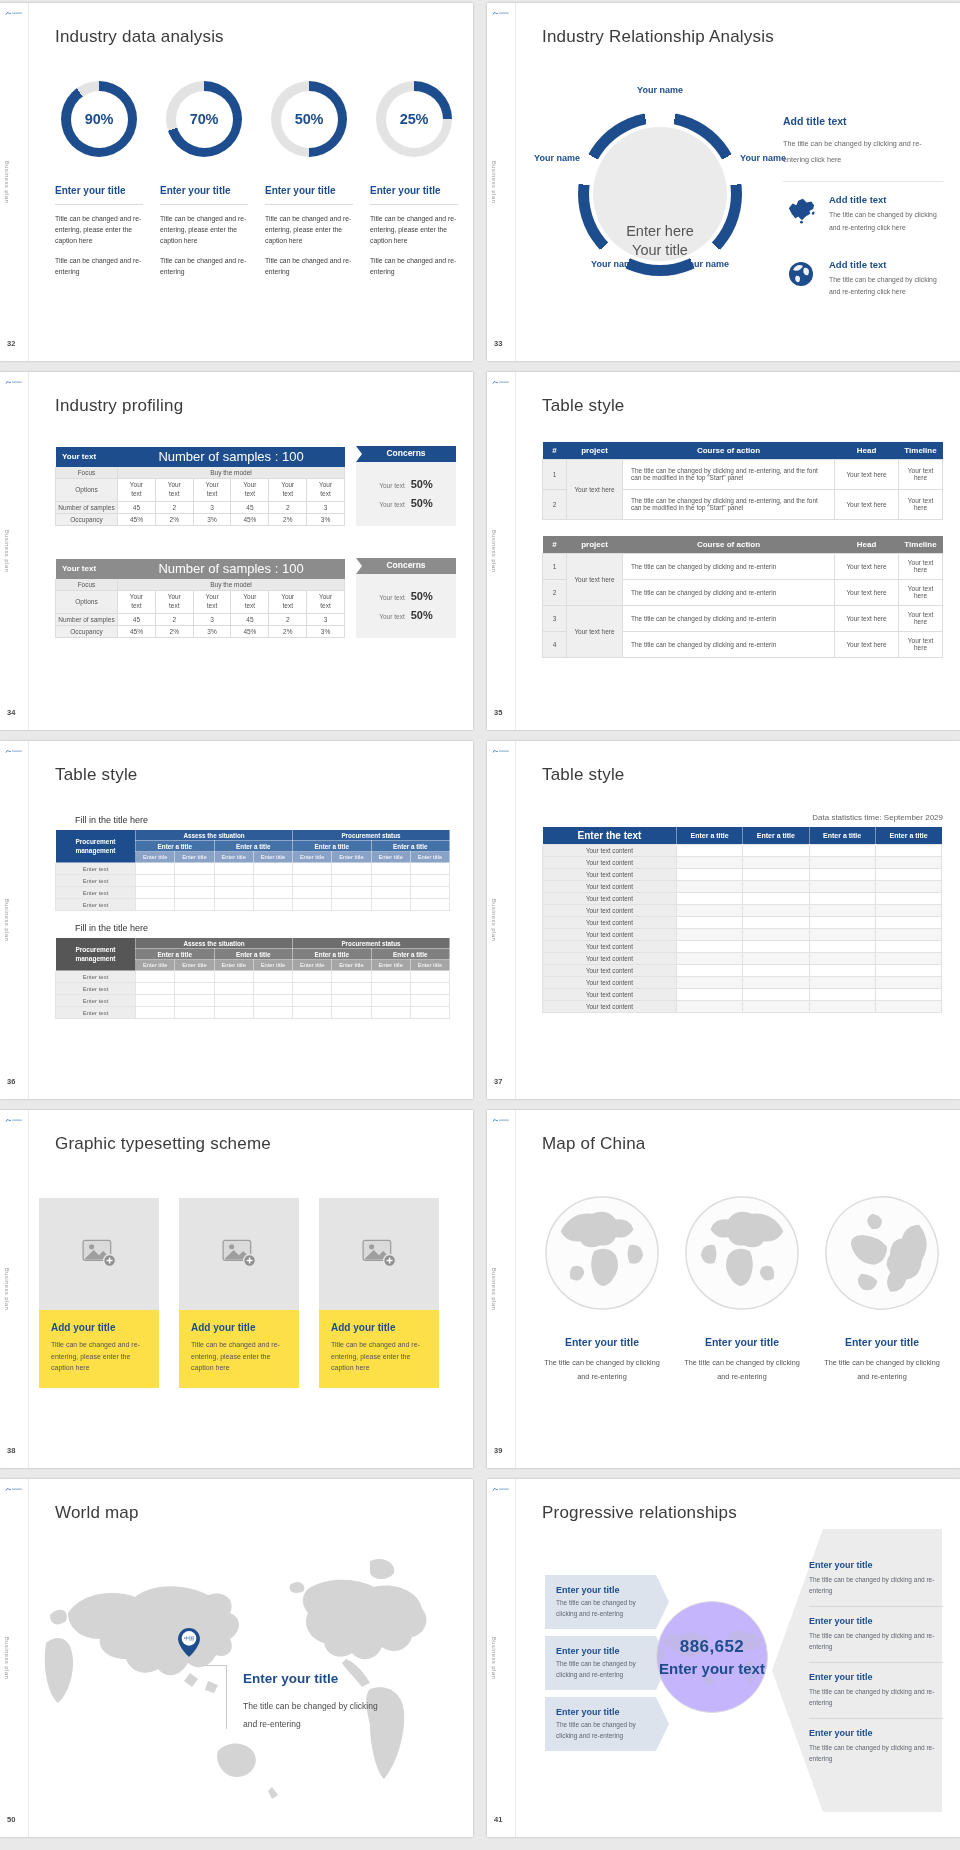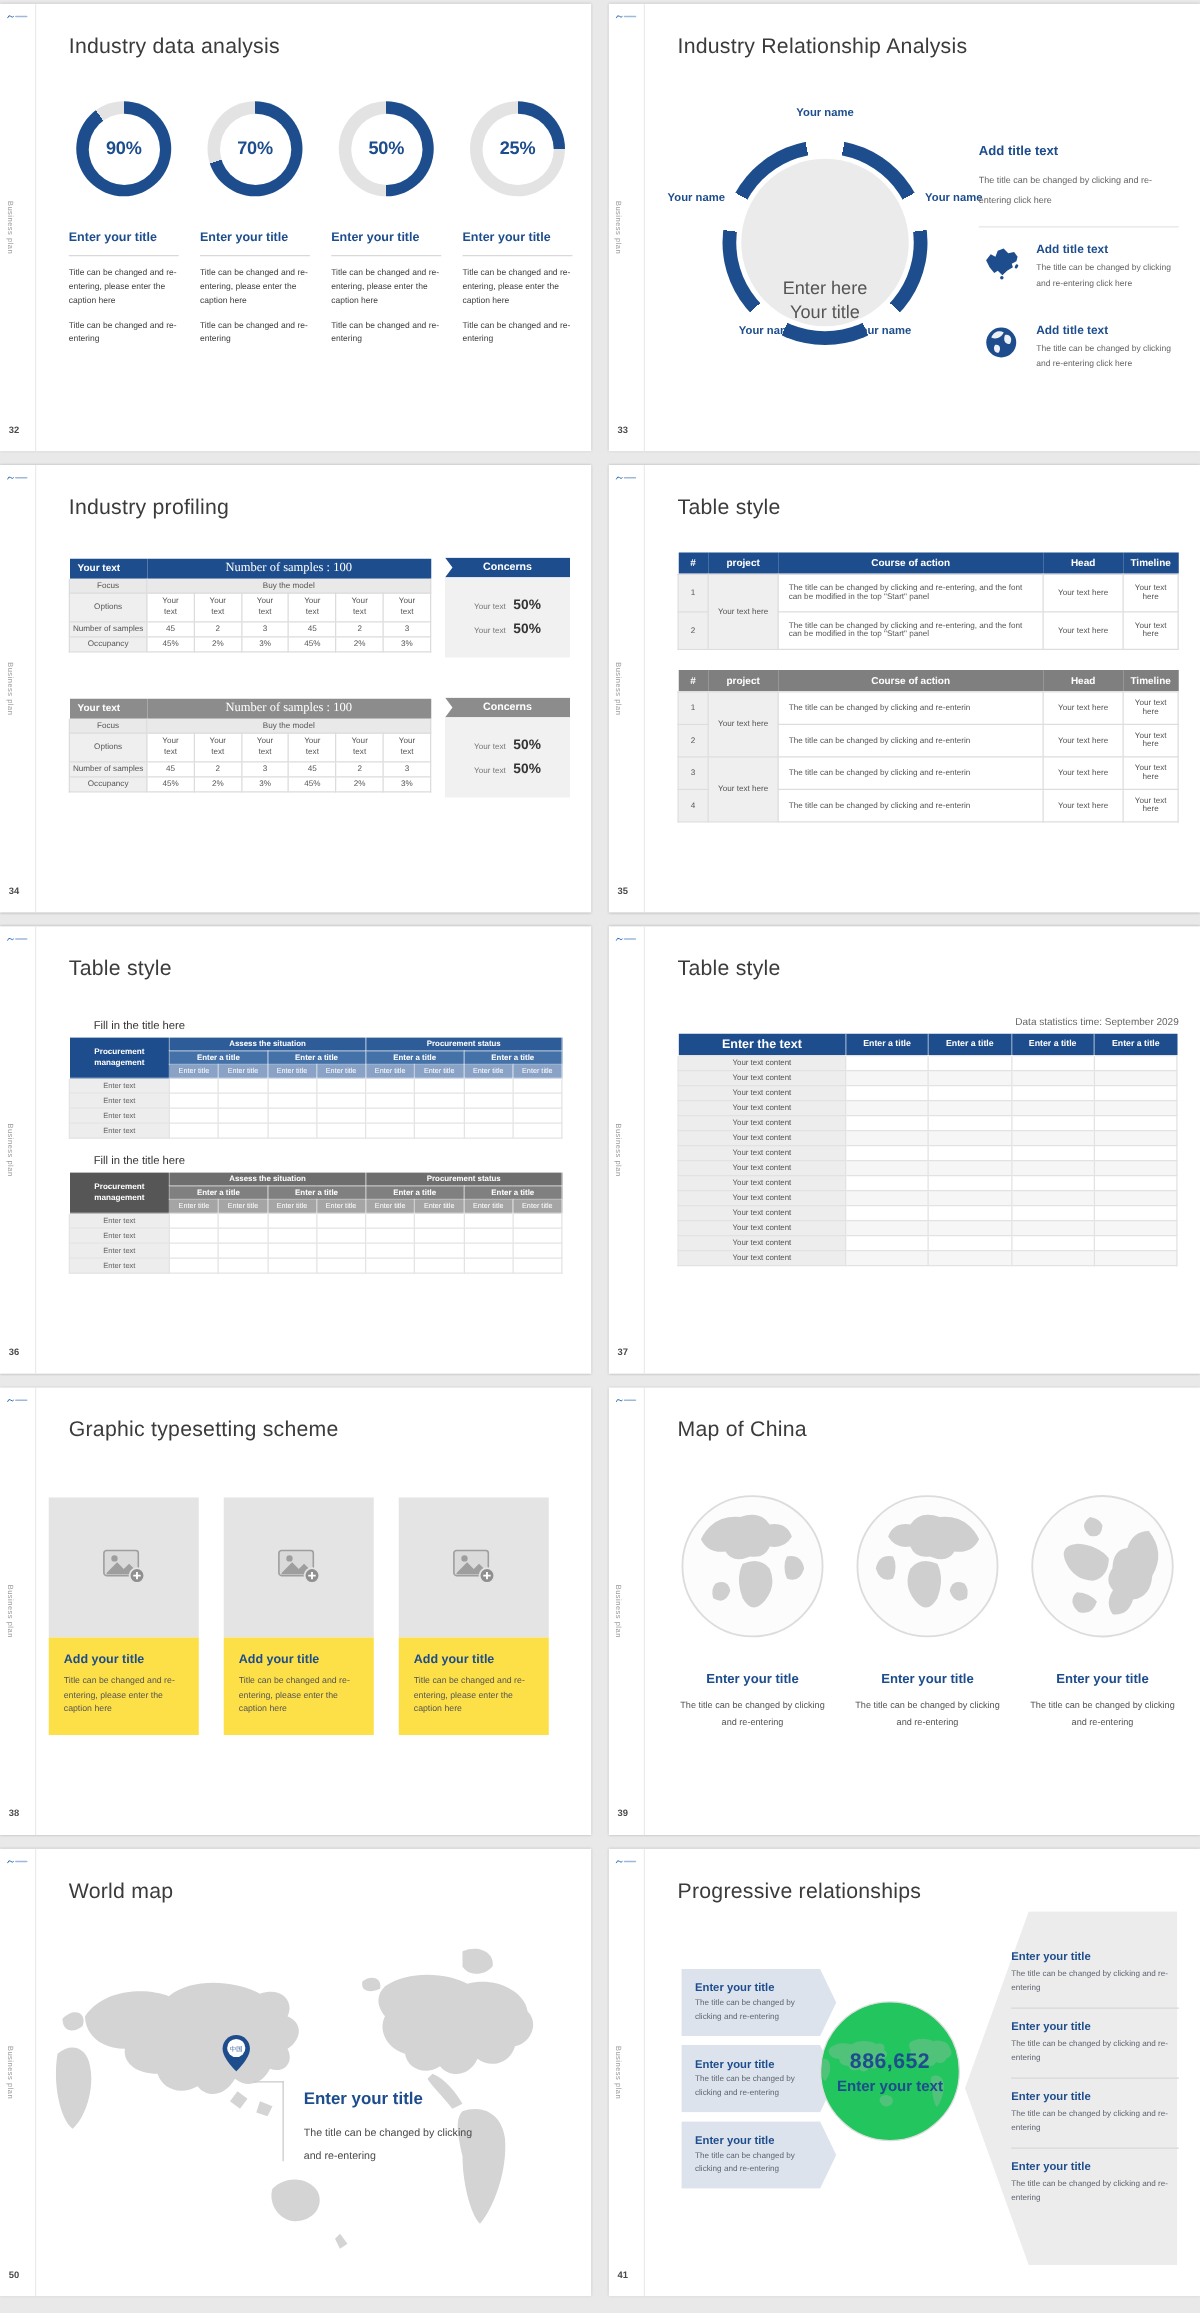--- a/index.html
+++ b/index.html
@@ -44,21 +44,21 @@
   .rrow .rtitle{margin-bottom:4px;font-size:9.5px;}
   .rrow .rbody{font-size:6.8px;line-height:1.8;}
 
   
   .ctab{border-collapse:collapse;table-layout:fixed;width:290px;font-size:6.5px;color:#555;position:absolute;left:55px;}
   .ctab td{border:1px solid #dcdcdc;text-align:center;vertical-align:middle;padding:2px 1px;background:#fff;}
   .ctab tr.hdr td{border-color:transparent;height:13px;}
   .t-blue tr.hdr td{background:var(--accent);color:#fff;}
   .t-gray tr.hdr td{background:#8c8c8c;color:#fff;}
   .hl{font-weight:700;font-size:8px;text-align:left !important;padding-left:6px !important;}
-  .hr{font-size:10px;font-family:Liberation Serif, serif;}
+  .hr{font-size:13px;}
   .ctab tr.focus td{background:#e9e9e9;height:11px;}
   .ctab td.lblc{background:#efefef;}
   .w20{display:inline-block;width:20px;line-height:1.35;}
   .t1{top:74px;} .t2{top:186px;}
   .conc{position:absolute;left:356px;width:100px;}
   .c1{top:74px;} .c2{top:186px;}
   .chdr{height:16px;line-height:15px;text-align:center;color:#fff;font-weight:700;font-size:8.5px;
         clip-path:polygon(0 0,100% 0,100% 100%,0 100%,6px 50%);}
   .conc.blue .chdr{background:var(--accent);} .conc.gray .chdr{background:#8c8c8c;}
   .cbody{background:#f1f1f1;padding:9px 6px 10px;}
@@ -119,25 +119,25 @@
   .connh{position:absolute;left:203px;top:186px;width:24px;height:1px;background:#c9c9c9;}
   .s40title{position:absolute;left:243px;top:192px;font-size:13.5px;font-weight:700;color:var(--accent);}
   .s40cap{position:absolute;left:243px;top:218px;width:135px;font-size:8.5px;color:#4a4a4a;line-height:2.15;}
 
   
   .litems{position:absolute;left:58px;top:96px;display:flex;flex-direction:column;gap:7px;}
   .litem{width:124px;height:54px;background:#dde3ed;padding:10px 20px 0 11px;
          clip-path:polygon(0 0,calc(100% - 13px) 0,100% 50%,calc(100% - 13px) 100%,0 100%);}
   .ltitle{font-size:9px;font-weight:700;color:var(--accent);margin-bottom:3px;}
   .lcap{font-size:6.5px;color:#5f6670;line-height:1.65;}
-  .circle41{position:absolute;left:169px;top:122px;width:112px;height:112px;border-radius:50%;background:#22c55e;border:1px solid #ddd;
+  .circle41{position:absolute;left:169px;top:122px;width:112px;height:112px;border-radius:50%;background:#c4b5fd;border:1px solid #ddd;
             display:flex;flex-direction:column;align-items:center;justify-content:center;z-index:2;overflow:hidden;}
   .cirmap{position:absolute;left:-2px;top:22px;opacity:.3;}
   .bignum{position:relative;font-size:17px;font-weight:700;color:var(--accent);letter-spacing:.4px;}
-  .clabel{position:relative;font-size:12px;font-weight:700;color:var(--accent);margin-top:3px;}
+  .clabel{position:relative;font-size:15px;font-weight:700;color:var(--accent);margin-top:3px;}
   .rshape{position:absolute;left:285px;top:50px;width:170px;height:283px;background:#ececec;
           clip-path:polygon(30% 0,100% 0,100% 100%,30% 100%,0 50%);}
   .ritems{position:absolute;left:322px;top:72px;width:134px;}
   .ritem{padding:9px 0 10px;}
   .ritem + .ritem{border-top:1px solid #d7d7d7;}
   .rtitle2{font-size:9px;font-weight:700;color:var(--accent);margin-bottom:4px;}
   .rcap2{font-size:6.5px;color:#5f6670;line-height:1.7;}
 </style>
 </head>
 <body>

